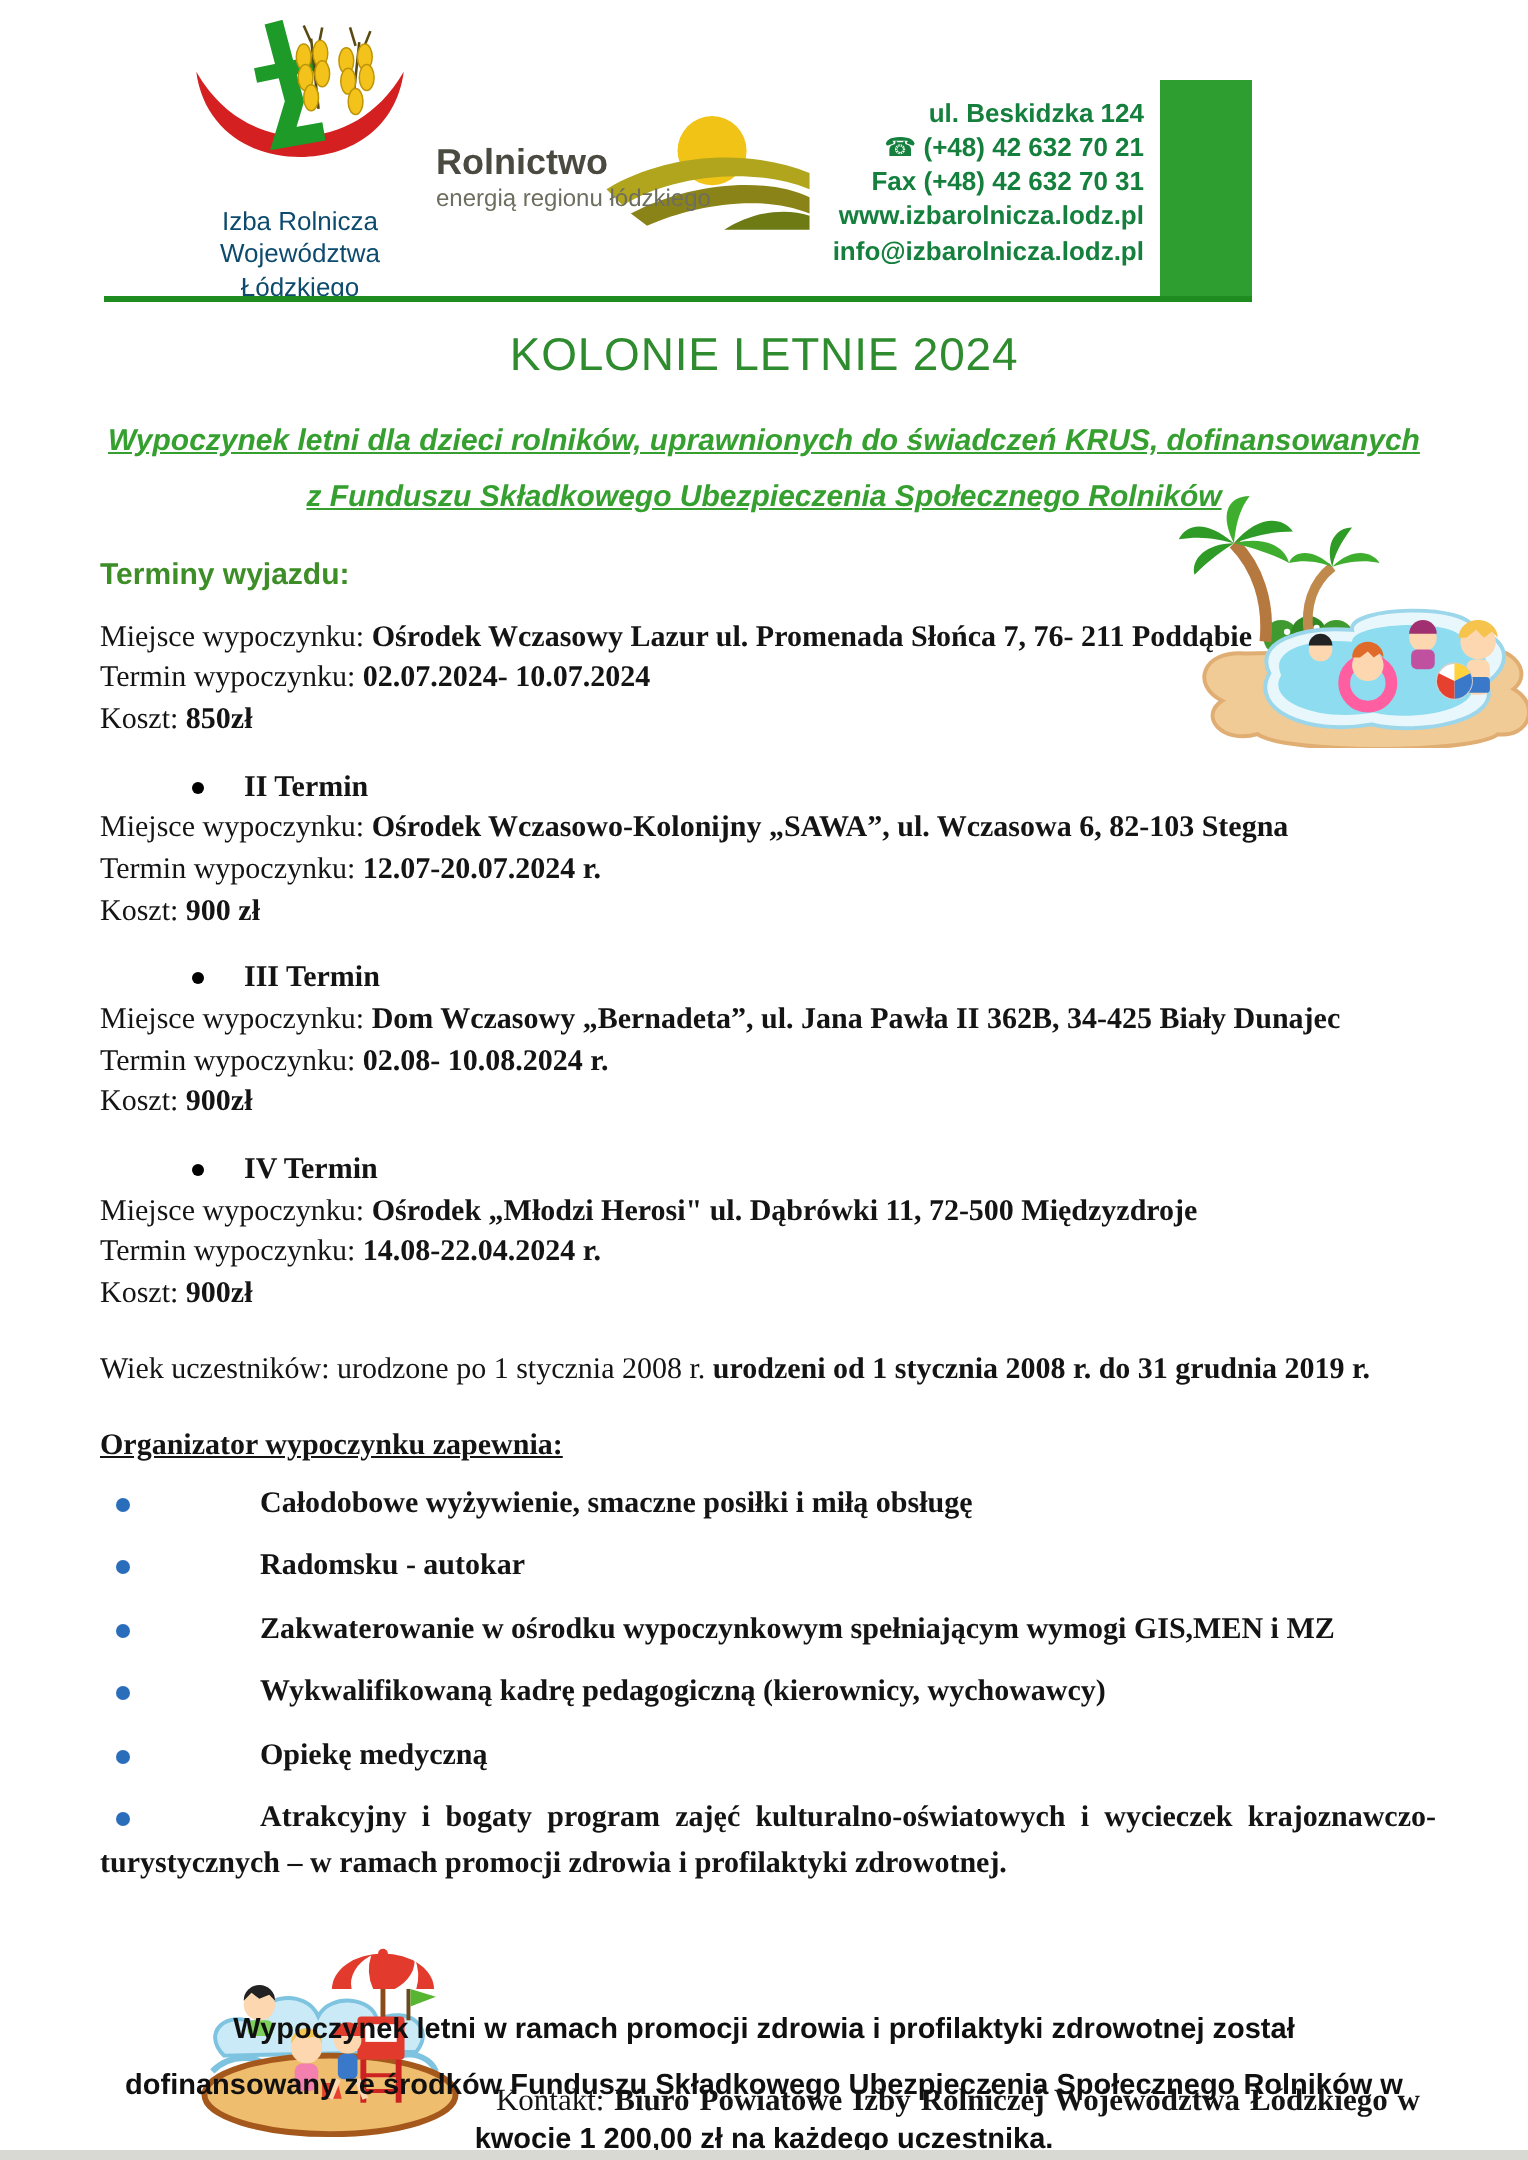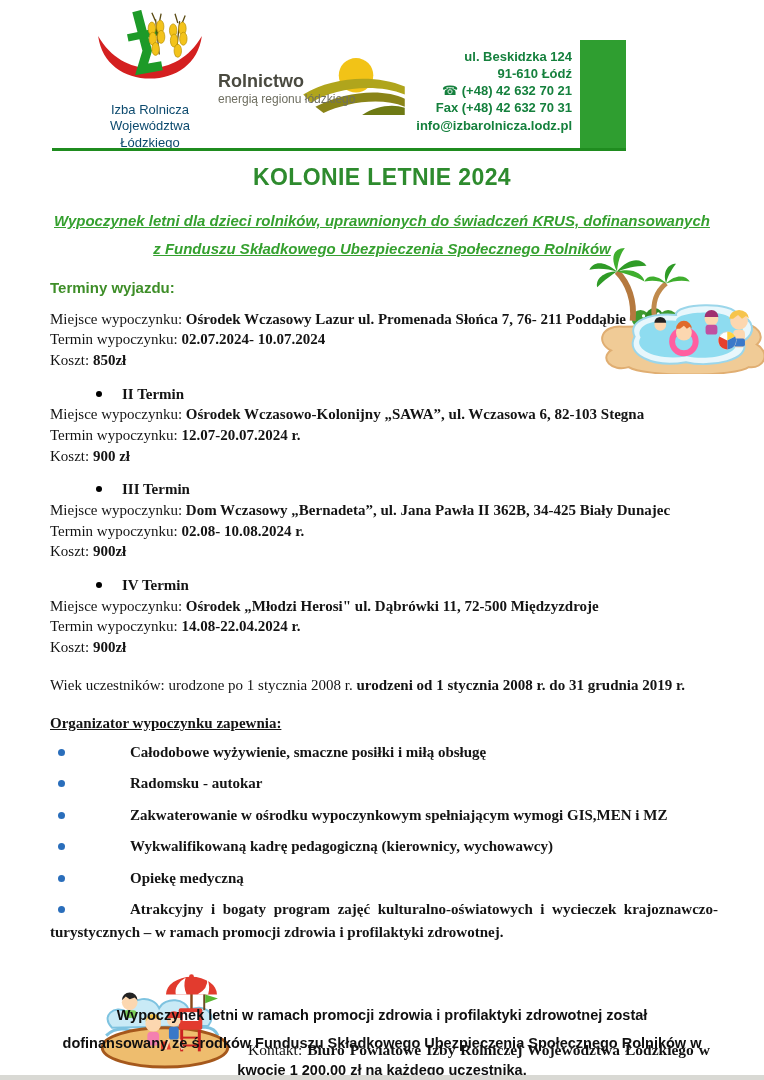--- a/index.html
+++ b/index.html
@@ -24,21 +24,21 @@
           font-weight:bold; color:#15803d; }
   .addr .phone-glyph { font-weight:normal; }
 
   .green-bar  { position:absolute; left:580px; top:40px; width:46px; height:109px; background:#2f9e30; }
   .green-line { position:absolute; left:52px; top:148px; width:574px; height:3px; background:#1f8c1f; }
 
   
   .content { position:absolute; left:0; top:156px; width:764px; }
 
   .doc-title { text-align:center; margin:8px 0 0 0;
-    font-family:"Liberation Sans", sans-serif; font-weight:bold; font-size:23px;
+    font-family:"Liberation Sans", sans-serif; font-weight:normal; font-size:23px;
     color:#2e8b2e; letter-spacing:0.4px; }
 
   .subtitle { margin-top:16px; text-align:center;
     font-family:"Liberation Sans", sans-serif; font-style:italic; font-weight:bold;
     font-size:15px; color:#35a02f; line-height:1.85; }
   .subtitle span { text-decoration:underline; }
 
   .terms-heading { margin:16px 0 0 50px;
     font-family:"Liberation Sans", sans-serif; font-weight:bold; font-size:15px; color:#3e8e28; }
 
@@ -109,23 +109,23 @@
       <path d="M58,60 C72,51 88,49 100,53 L100,60 Z" fill="#6e7a14"></path>
     </svg>
     <div class="lc-text">
       <div class="lc-name">Rolnictwo</div>
       <div class="lc-tag">energią regionu łódzkiego</div>
     </div>
   </div>
 
   <div class="addr">
     <div>ul. Beskidzka 124</div>
-    <div>91-610  Łódź</div>
     <div><span class="phone-glyph">☎</span> <span>(+48) 42 632 70 21</span></div>
     <div><b>Fax</b> <span>(+48) 42 632 70 31</span></div>
+    <div>www.izbarolnicza.lodz.pl</div>
     <div>info@izbarolnicza.lodz.pl</div>
   </div>
 
   <div class="green-bar"></div>
   <div class="green-line"></div>
 
   <svg class="pool-img" viewBox="0 0 180 130">
     <path d="M34,82 C12,80 6,98 22,106 C10,114 22,128 40,123 C54,133 150,133 162,123 C178,125 184,108 170,100 C180,92 170,78 154,80 Z" fill="#f0cb96" stroke="#e0ae72" stroke-width="2"></path>
     <g>
       <circle cx="52" cy="74" r="9" fill="#3f9b2f"></circle>

